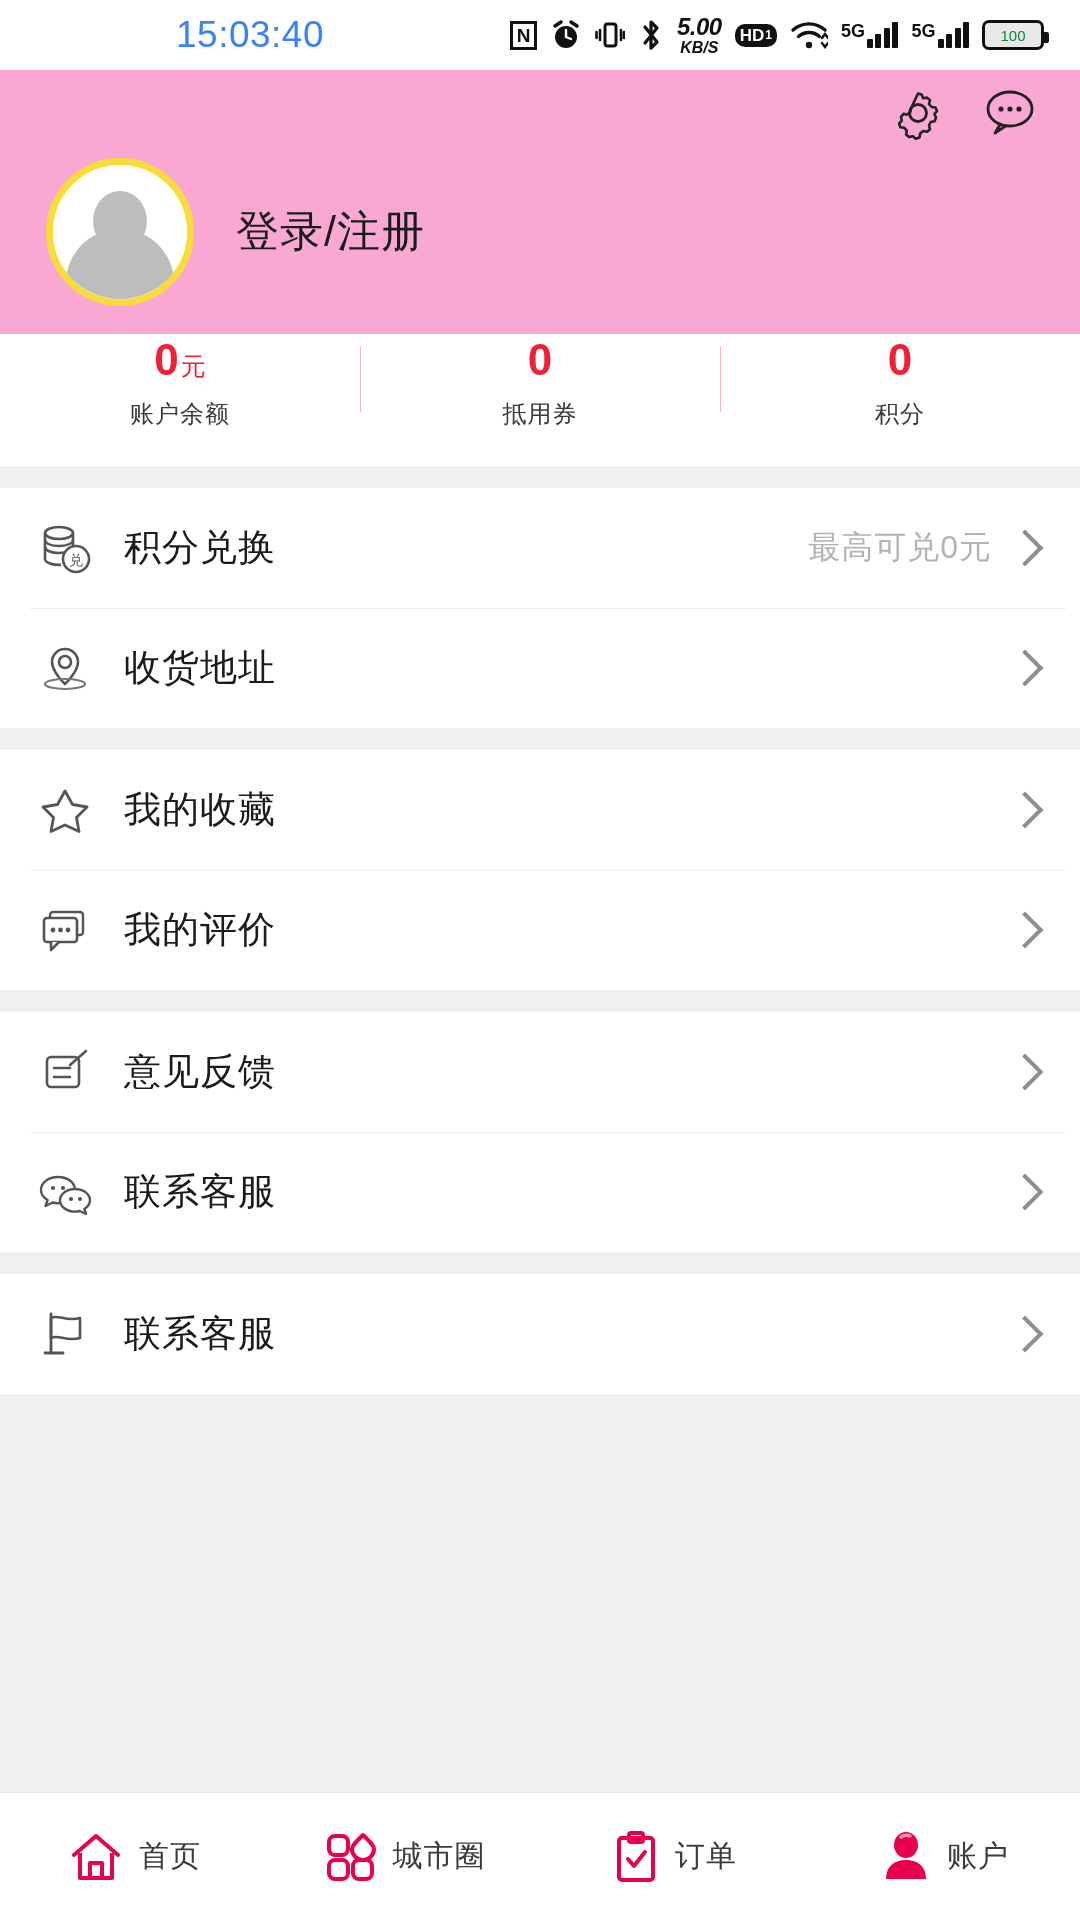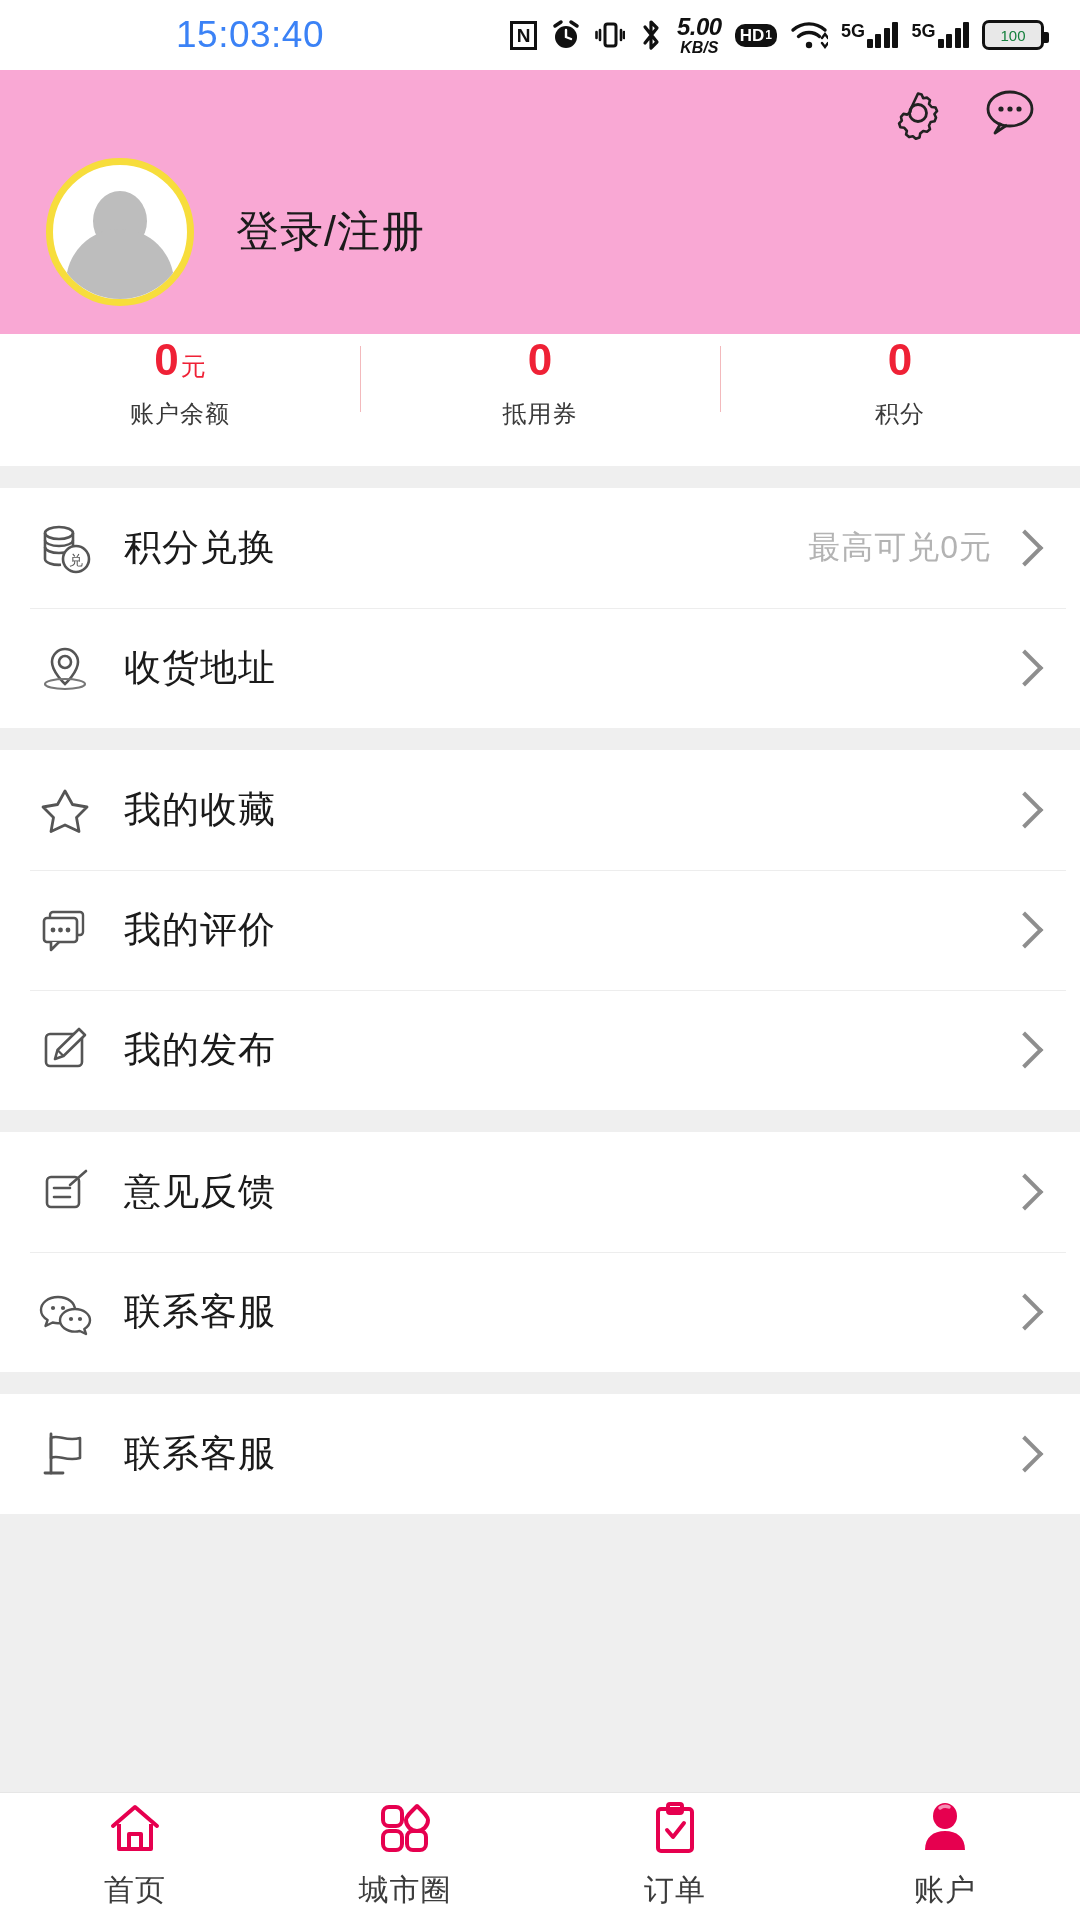--- a/index.html
+++ b/index.html
@@ -194,21 +194,21 @@
 
   
   .bottom-nav {
     height: 128px;
     background: #ffffff;
     border-top: 1px solid #e6e6e6;
     display: flex;
     flex: 0 0 auto;
   }
   .nav-item {
-    flex: 1; display: flex; flex-direction: column;
+    flex: 1; display: flex; flex-direction: row;
     align-items: center; justify-content: center;
     gap: 16px; cursor: pointer;
   }
   .nav-icon { height: 52px; display: flex; align-items: center; justify-content: center; }
   .nav-label { font-size: 30px; color: #3c3c3c; letter-spacing: 1px; }
 </style>
 </head>
 <body>
 
 <div class="screen">
@@ -387,31 +387,20 @@
           <rect x="8" y="17" width="33" height="24" rx="3" fill="#fff" stroke="#555" stroke-width="2.6"></rect>
           <path d="M15 41 L15 49 L23 41" fill="#fff" stroke="#555" stroke-width="2.6" stroke-linejoin="round"></path>
           <circle cx="17" cy="29" r="2.4" fill="#555"></circle>
           <circle cx="24.5" cy="29" r="2.4" fill="#555"></circle>
           <circle cx="32" cy="29" r="2.4" fill="#555"></circle>
         </svg>
       </div>
       <div class="row-label">我的评价</div>
       <div class="chev" style="margin-left:auto;"></div>
     </div>
-    <div class="row">
-      <div class="row-icon">
-        <svg width="58" height="58" viewBox="0 0 58 58">
-          <rect x="10" y="13" width="36" height="32" rx="4" fill="none" stroke="#555" stroke-width="2.6"></rect>
-          <path d="M19 38 L21.5 29 L43 8 L49 14 L27.5 35 Z" fill="#fff" stroke="#555" stroke-width="2.6" stroke-linejoin="round"></path>
-          <path d="M21.5 29 L27.5 35" stroke="#555" stroke-width="2.2"></path>
-        </svg>
-      </div>
-      <div class="row-label">我的发布</div>
-      <div class="chev" style="margin-left:auto;"></div>
-    </div>
   </div>
 
   <div class="gap"></div>
   <div class="group">
     <div class="row">
       <div class="row-icon">
         <svg width="58" height="58" viewBox="0 0 58 58">
           <rect x="11" y="14" width="32" height="30" rx="4" fill="none" stroke="#555" stroke-width="2.6"></rect>
           <path d="M18 25 L34 25 M18 34 L34 34" stroke="#555" stroke-width="2.6" stroke-linecap="round"></path>
           <path d="M34 22 L50 8" stroke="#555" stroke-width="2.6" stroke-linecap="round"></path>

